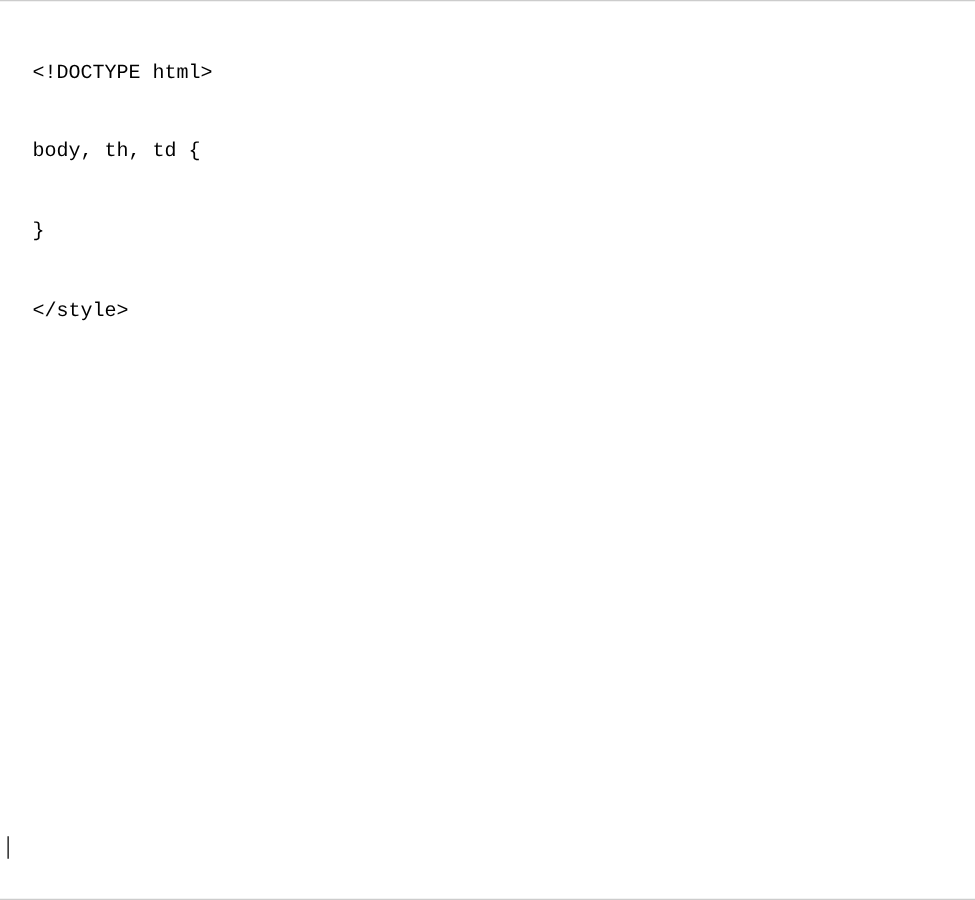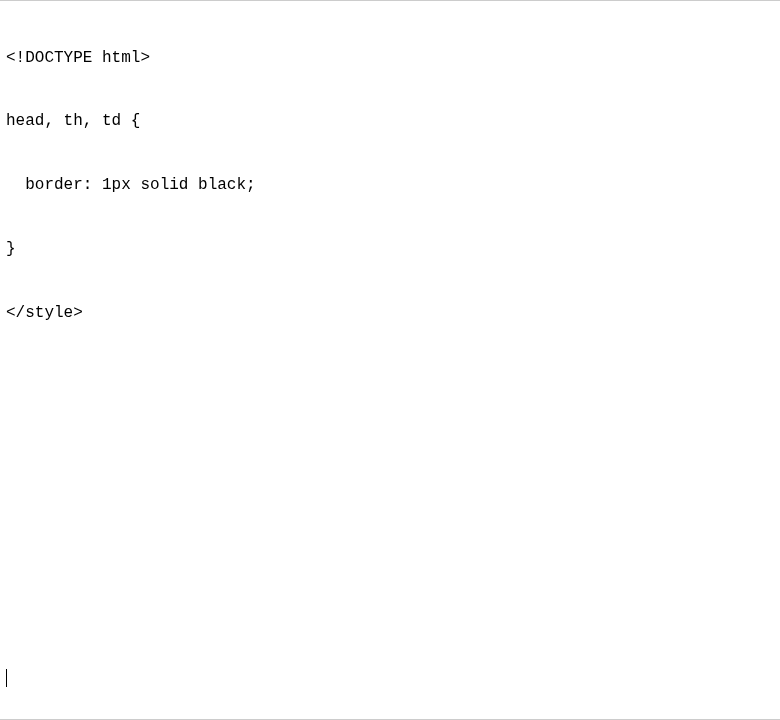--- a/index.html
+++ b/index.html
@@ -20,39 +20,39 @@
       border-bottom: 1px solid #cccccc;
       position: relative;
     }
     .editor {
       white-space: pre;
       font-family: "Consolas", "Courier New", monospace;
     }
     .line {
       display: block;
       min-height: 21.3px;
+      margin-left: 20px;
     }
     .cursor {
       display: inline-block;
       width: 1px;
       height: 18px;
       background: #000;
       vertical-align: text-bottom;
       position: absolute;
       left: 6px;
       bottom: 32px;
     }
   </style>
 </head>
 <body>
 
 <div class="editor">
   <span class="line">&lt;!DOCTYPE html&gt;</span>
-  <span class="line">head, th, td {</span>
-  <span class="line">  border: 1px solid black;</span>
+  <span class="line">body, th, td {</span>
   <span class="line">}</span>
   <span class="line">&lt;/style&gt;</span>
   
   
   
   
   
   
   
   

